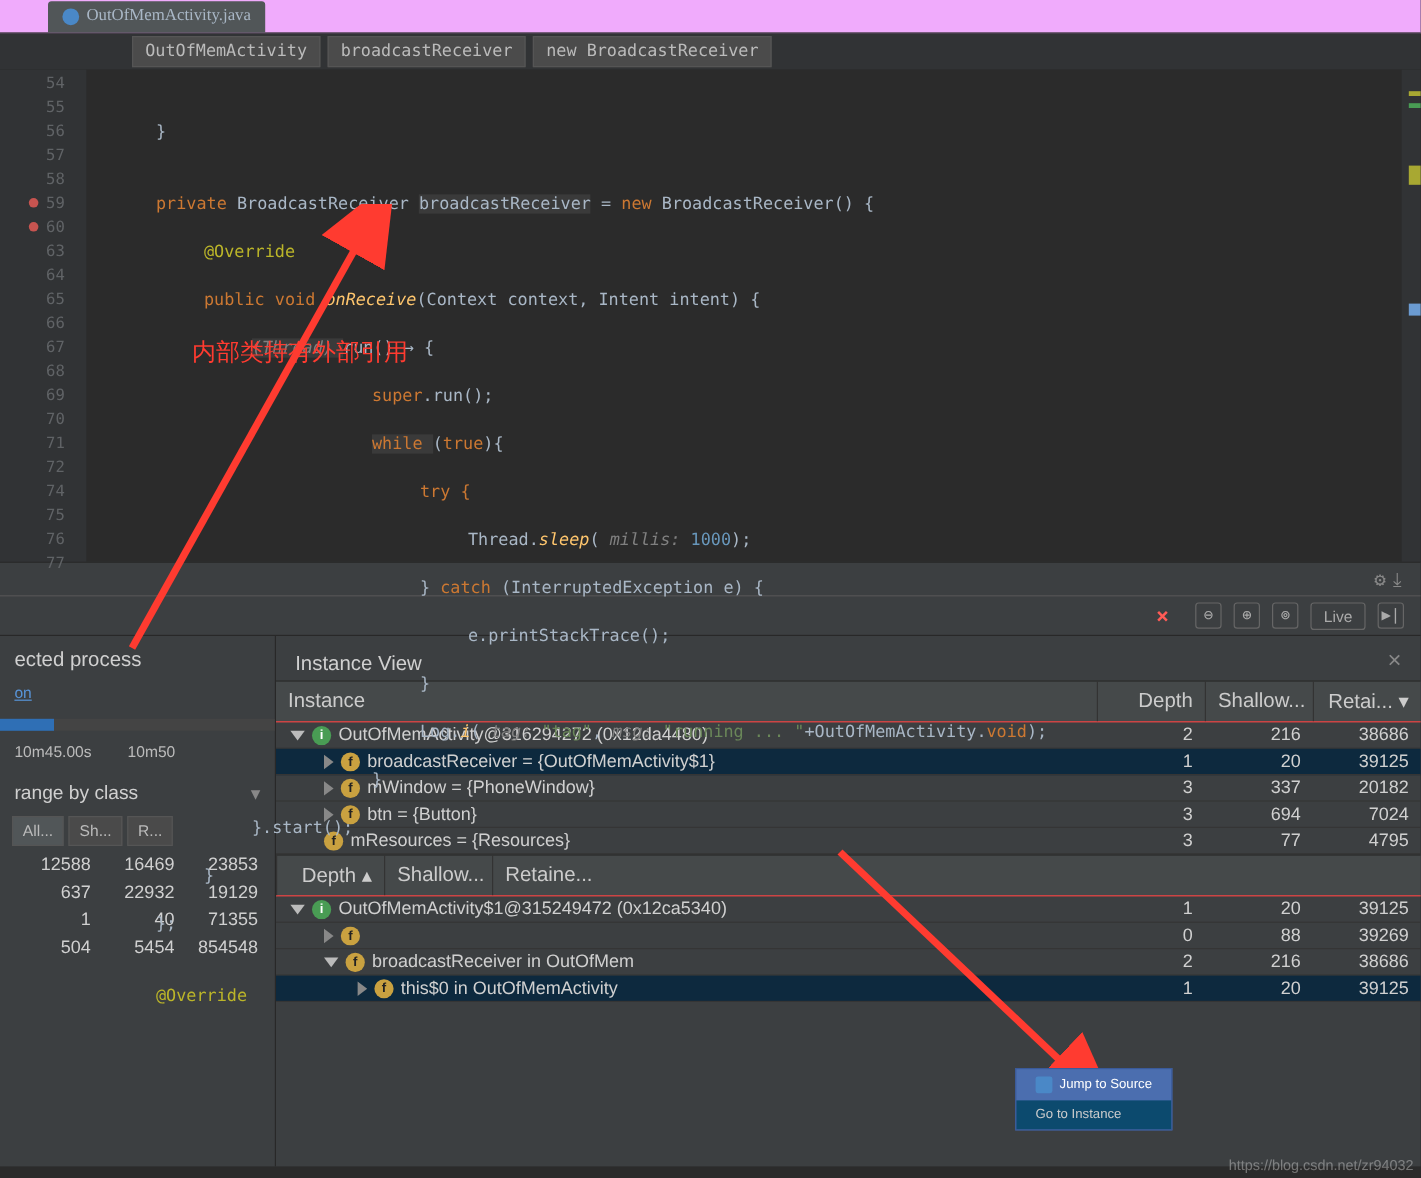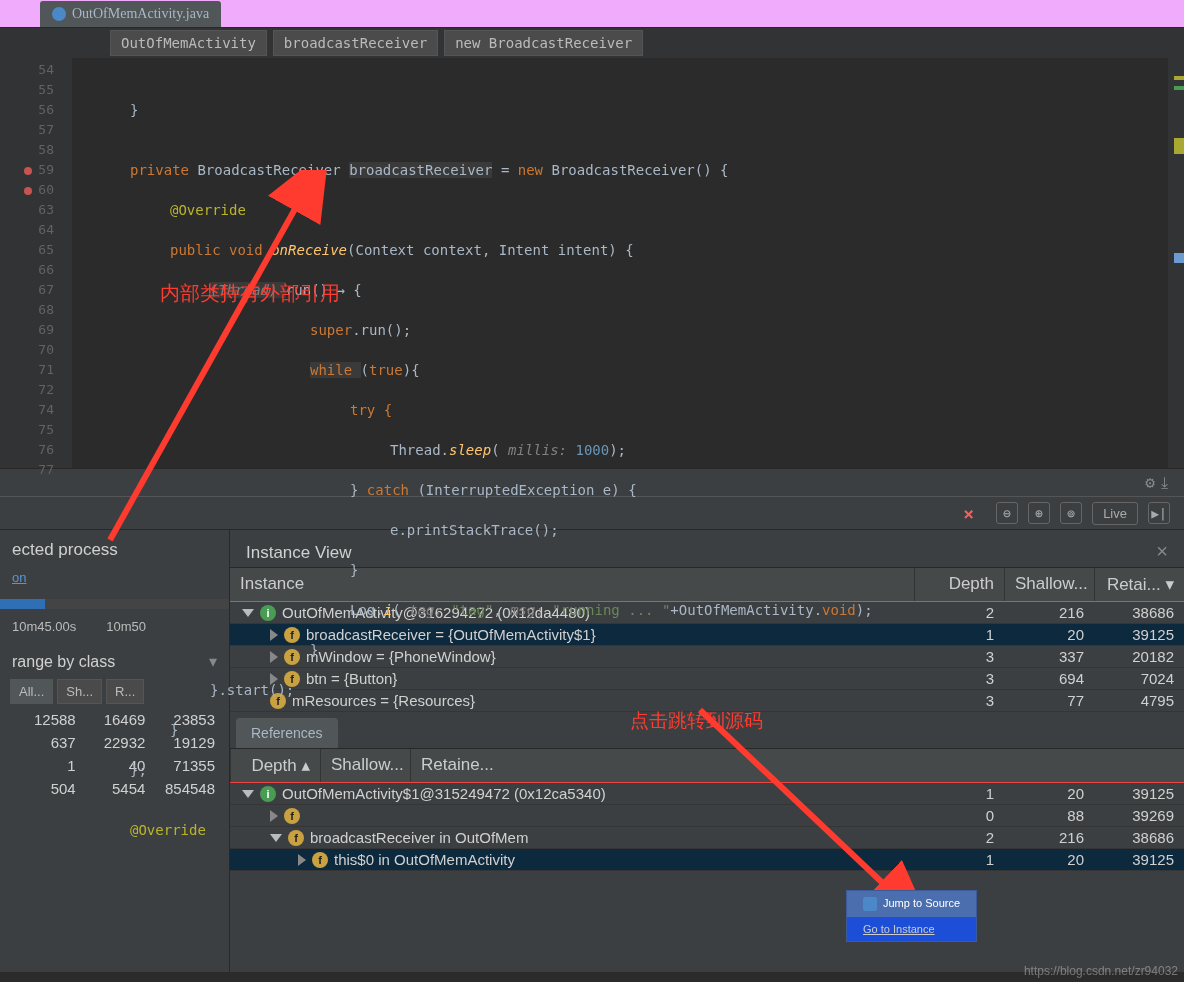--- a/index.html
+++ b/index.html
@@ -75,21 +75,21 @@
 .tri.down { border-width:8px 6px 0 6px; border-color:#bbb transparent transparent;}
 .tri.right { border-width:6px 0 6px 8px; border-color:transparent transparent transparent #888;}
 .badge { display:inline-block; width:16px; height:16px; border-radius:50%; text-align:center; font-size:11px; line-height:16px; margin-right:6px; font-weight:bold;}
 .badge.i { background:#499c54; color:#fff;}
 .badge.f { background:#c9a140; color:#222;}
 .gr-main { flex:1; display:flex; align-items:center; white-space:nowrap; overflow:hidden;}
 .gr-col { width:90px; text-align:right; padding-right:10px;}
 .refs-tab { display:inline-block; padding:6px 14px; background:#515658; border:1px solid #555; margin:6px 0 0 6px; font-family:sans-serif; font-size:14px; border-radius:3px 3px 0 0;}
 .ctx-menu { position:absolute; background:#4b6eaf; border:1px solid #3a5a9a; font-family:sans-serif; font-size:11px; color:#fff; z-index:100;}
 .ctx-menu .menu-item { padding:6px 16px; white-space:nowrap;}
-.ctx-menu .menu-item.dim { background:#1d4ed8; color:#ccc;text-decoration:underline;}
+.ctx-menu .menu-item.dim { background:#0c4a6e; color:#ccc;}
 .ctx-menu .menu-item .mi-icon { display:inline-block; width:14px; height:14px; background:#4a88c7; border-radius:2px; margin-right:6px; vertical-align:middle;}
 .code-ann2 { position:absolute; color:#ff3b30; font-size:19px; font-family:sans-serif;}
 .watermark { position:absolute; right:6px; bottom:4px; font-family:sans-serif; font-size:12px; color:rgba(255,255,255,0.35);}
 svg.arrow { position:absolute; pointer-events:none; z-index:90;}
 </style>
 </head>
 <body>
 
 <div class="tab-bar">
   <div class="tab">
@@ -282,24 +282,20 @@
             <span class="gr-indent" style="width: 40px;"></span>
             <span class="badge f">f</span>
             <span>mResources = {Resources}</span>
           </div>
           <div class="gr-col">3</div>
           <div class="gr-col">77</div>
           <div class="gr-col">4795</div>
         </div>
       </div>
 
-    <div style="position:relative;">
-      <span class="refs-tab">References</span>
-      <span class="code-ann2" style="left:400px; top:-4px;">点击跳转到源码</span>
-    </div>
     <div class="grid-header">
       <div class="gh-col">Depth ▴</div>
       <div class="gh-col">Shallow...</div>
       <div class="gh-col">Retaine...</div>
     </div>
     <div id="ref-rows" style="position:relative;">
         <div class="grid-row">
           <div class="gr-main">
             <span class="gr-indent" style="width: 12px;"></span>
             <span class="tri down"></span>

